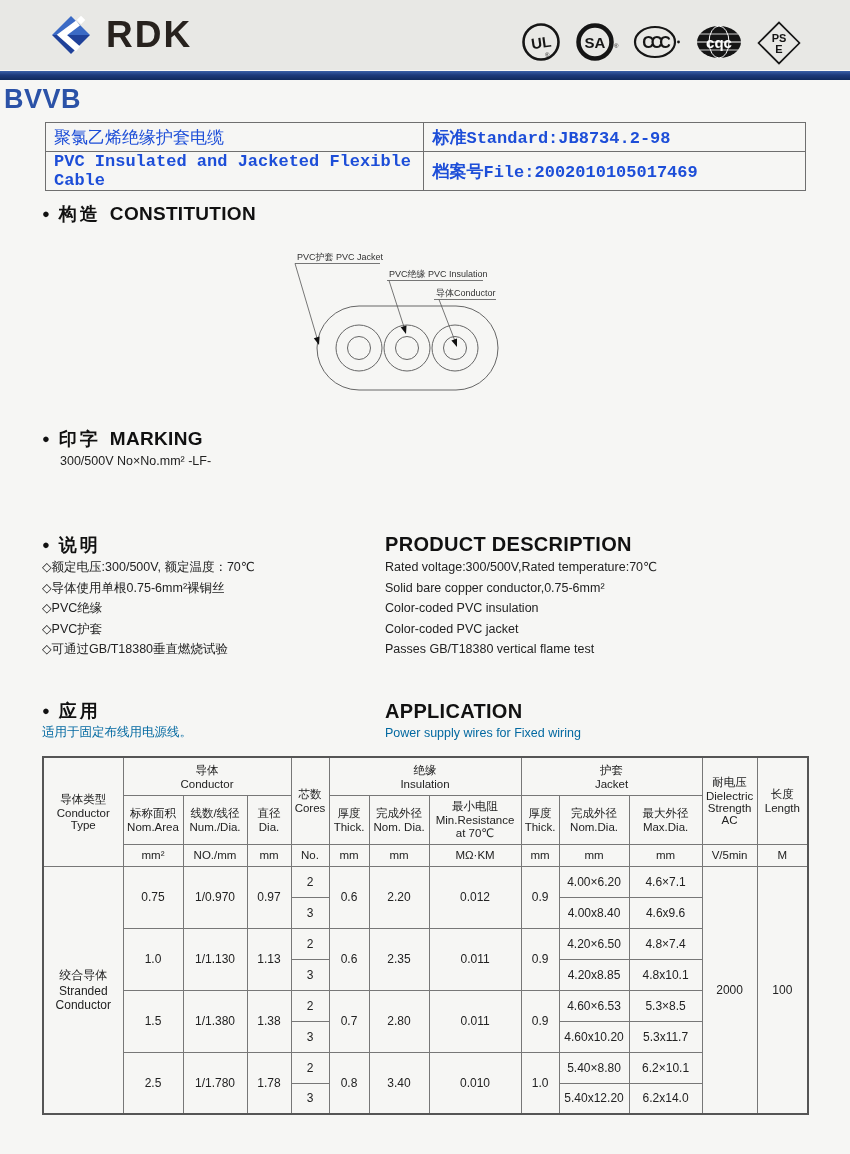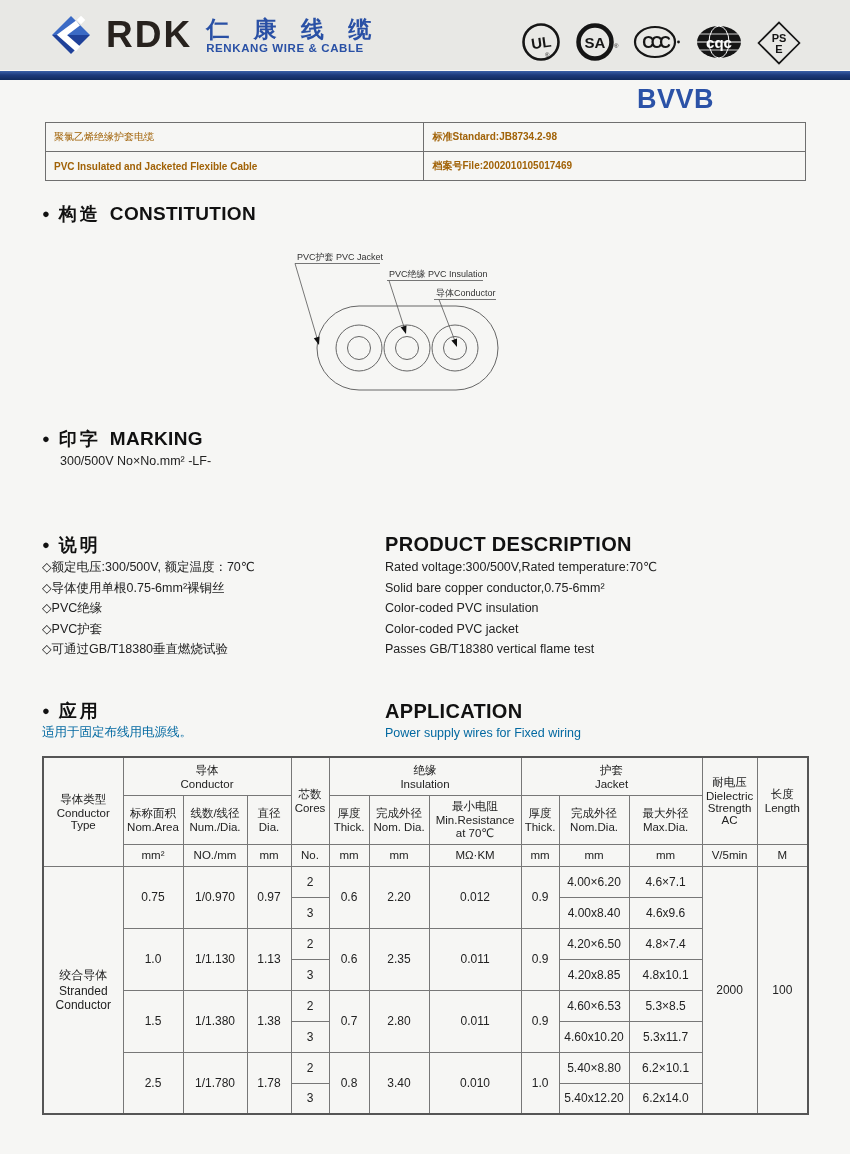--- a/index.html
+++ b/index.html
@@ -17,27 +17,27 @@
 
   .logo-wrap { position:absolute; left:44px; top:8px; display:flex; align-items:center; }
   .rdk-text { font-size:37px; font-weight:900; color:#27221e; letter-spacing:2px; margin-left:8px; }
   .company { margin-left:14px; color:#2950a5; }
   .company-cn { font-size:23px; font-weight:bold; letter-spacing:9px; line-height:24px; }
   .company-en { font-size:11.5px; font-weight:bold; letter-spacing:0.6px; margin-top:1px; }
 
   .certs { position:absolute; top:20px; right:48px; display:flex; gap:12px; align-items:center; }
   .cert { display:block; }
 
-  .page-title { position:absolute; top:84px; left:12px; width:702px; text-align:right;
+  .page-title { position:absolute; top:84px; left:4px; width:702px; text-align:left;
     font-size:27px; font-weight:bold; color:#2b52a7; letter-spacing:0.5px; }
 
   table { border-collapse:collapse; table-layout:fixed; }
   .info-table { position:absolute; left:45px; top:122px; width:761px; }
-  .info-table td { border:1px solid #6f6f6f; height:29px; font-size:10px;
-    padding-left:8px; vertical-align:middle; color:#a16207; }
+  .info-table td { border:1px solid #6f6f6f; height:29px; font-size:17px;
+    padding-left:8px; vertical-align:middle; color:#1d4ed8;font-family:Liberation Mono, monospace; }
   .bold { font-weight:bold; }
 
   .sec-head { position:absolute; display:flex; align-items:baseline; gap:9px; color:#111; }
   .bullet { font-size:13px; position:relative; top:-2px; }
   .head-cn { font-size:18px; font-weight:bold; letter-spacing:3px; }
   .head-en { font-size:19px; font-weight:bold; letter-spacing:0.3px; }
   .head-en-big { font-size:20px; font-weight:bold; letter-spacing:0.3px; color:#111; }
 
   .marking-lines { position:absolute; left:60px; top:452px; font-size:12.5px; line-height:18px; color:#222; }
   .desc-items { position:absolute; font-size:12.5px; line-height:20.6px; color:#222; }
@@ -61,24 +61,20 @@
 <div class="navy-bar"></div>
 
 <div class="logo-wrap">
   <svg width="54" height="54" viewBox="0 0 54 54">
     <polygon points="27,8 46,27 8,27" fill="#3b6ac5"></polygon>
     <polygon points="46,27 27,46 8,27" fill="#1f4199"></polygon>
     <path d="M34,15 L18,27 L34,41" stroke="#ffffff" stroke-width="6.5" fill="none"></path>
     <rect x="34" y="9" width="6" height="6" transform="rotate(45 37 12)" fill="#ffffff"></rect>
   </svg>
   <div class="rdk-text">RDK</div>
-  <div class="company">
-    <div class="company-cn">仁 康 线 缆</div>
-    <div class="company-en">RENKANG WIRE &amp; CABLE</div>
-  </div>
 </div>
 
 <div class="certs">
   <svg class="cert" width="42" height="44" viewBox="0 0 42 44">
     <circle cx="21" cy="21" r="17.5" fill="none" stroke="#151515" stroke-width="2.6"></circle>
     <text x="21" y="27" font-size="15" font-weight="bold" text-anchor="middle" fill="#151515" transform="rotate(-8 21 21)">UL</text>
     <text x="25" y="36" font-size="6" fill="#151515">®</text>
   </svg>
   <svg class="cert" width="46" height="44" viewBox="0 0 46 44">
     <circle cx="21" cy="21" r="16.5" fill="none" stroke="#151515" stroke-width="4.5"></circle>

